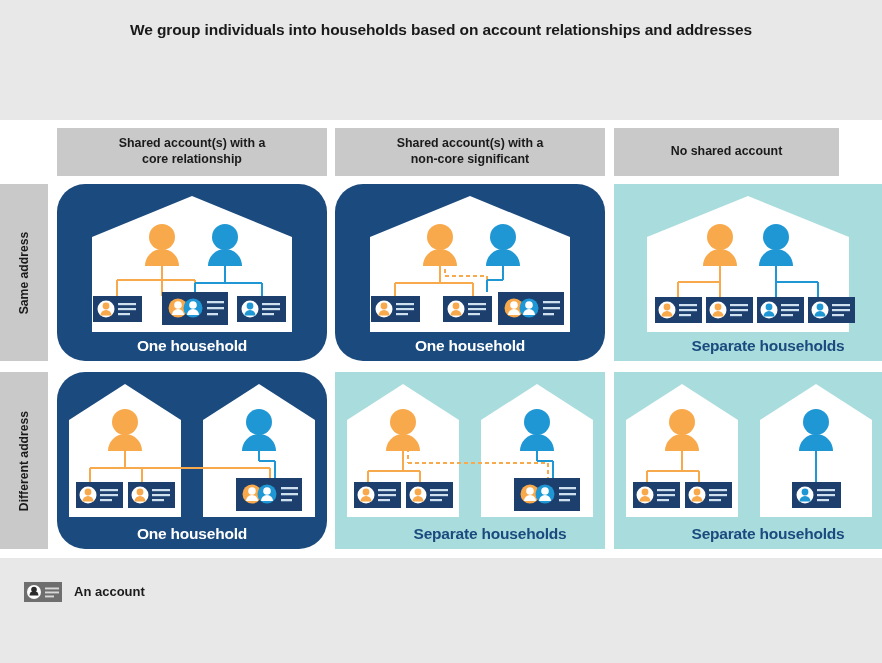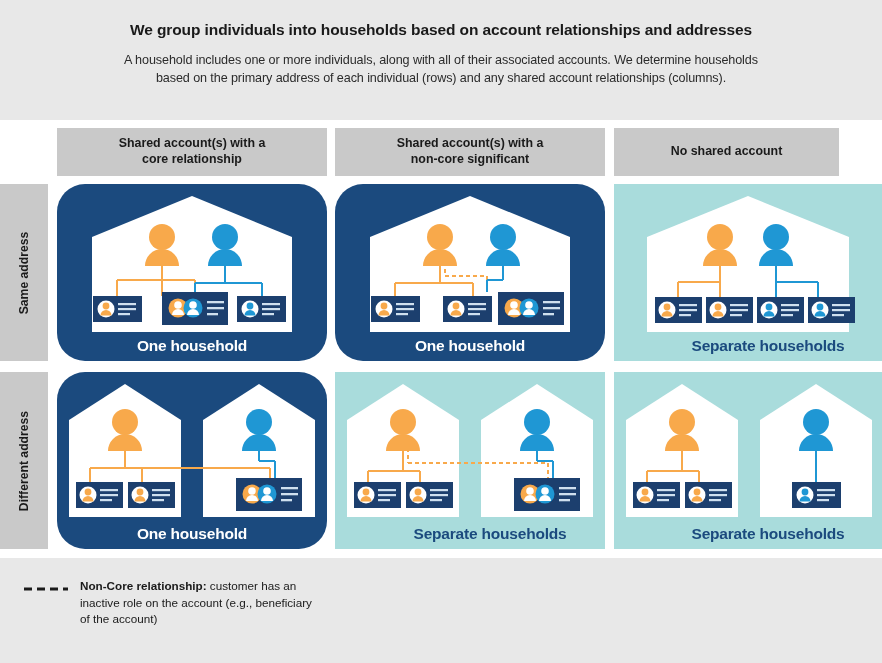--- a/index.html
+++ b/index.html
@@ -104,24 +104,20 @@
   .lg-text .strong { font-weight: bold; }
   .lg-account-label { font-size: 13px; font-weight: bold; color: #1a1a1a; padding-top: 2px; }
 </style>
 </head>
 <body>
 
 <div class="page">
 
   <div class="header">
     <div class="header-title">We group individuals into households based on account relationships and addresses</div>
-    <div class="header-sub">
-      <div>A household includes one or more individuals, along with all of their associated accounts. We determine households</div>
-      <div>based on the primary address of each individual (rows) and any shared account relationships (columns).</div>
-    </div>
   </div>
 
   <div class="grid">
 
     <div class="col-head c1">
       <div>
         <div>Shared account(s) with a</div>
         <div>core relationship</div>
       </div>
     </div>
@@ -468,27 +464,33 @@
         </g>
       </svg>
       <div class="cell-caption cap-navy">Separate households</div>
     </div>
 
   </div>
 
   <div class="legend">
     <div class="legend-inner">
 
-
-
-      <div class="lg-item noncore">
+      <div class="lg-item account">
         <span class="lg-swatch">
-          <svg class="lg-line" viewBox="0 0 44 14">
-            <line x1="0" y1="7" x2="44" y2="7" stroke="#1a1a1a" stroke-width="3" stroke-dasharray="8 5"></line>
+          <svg class="lg-card-icon" viewBox="0 0 38 20">
+            <rect x="0" y="0" width="38" height="20" fill="#6e6e6e"></rect>
+            <circle cx="10" cy="10" r="7" fill="#ffffff"></circle>
+            <circle cx="10" cy="7.5" r="2.8" fill="#2b2b2b"></circle>
+            <path d="M5.5,13.5 a4.5,4.5 0 0 1 9,0 z" fill="#2b2b2b"></path>
+            <rect x="21" y="5.5" width="14" height="1.9" fill="#d8d8d8"></rect>
+            <rect x="21" y="9.5" width="14" height="1.9" fill="#d8d8d8"></rect>
+            <rect x="21" y="13.5" width="9" height="1.9" fill="#d8d8d8"></rect>
           </svg>
         </span>
-        <span class="lg-text"><span class="strong">Non-Core relationship:</span><span> customer has an inactive role on the account (e.g., beneficiary of the account)</span></span>
+        <span class="lg-account-label">An account</span>
       </div>
 
+
+
     </div>
   </div>
 
 </div>
 
 </body></html>

